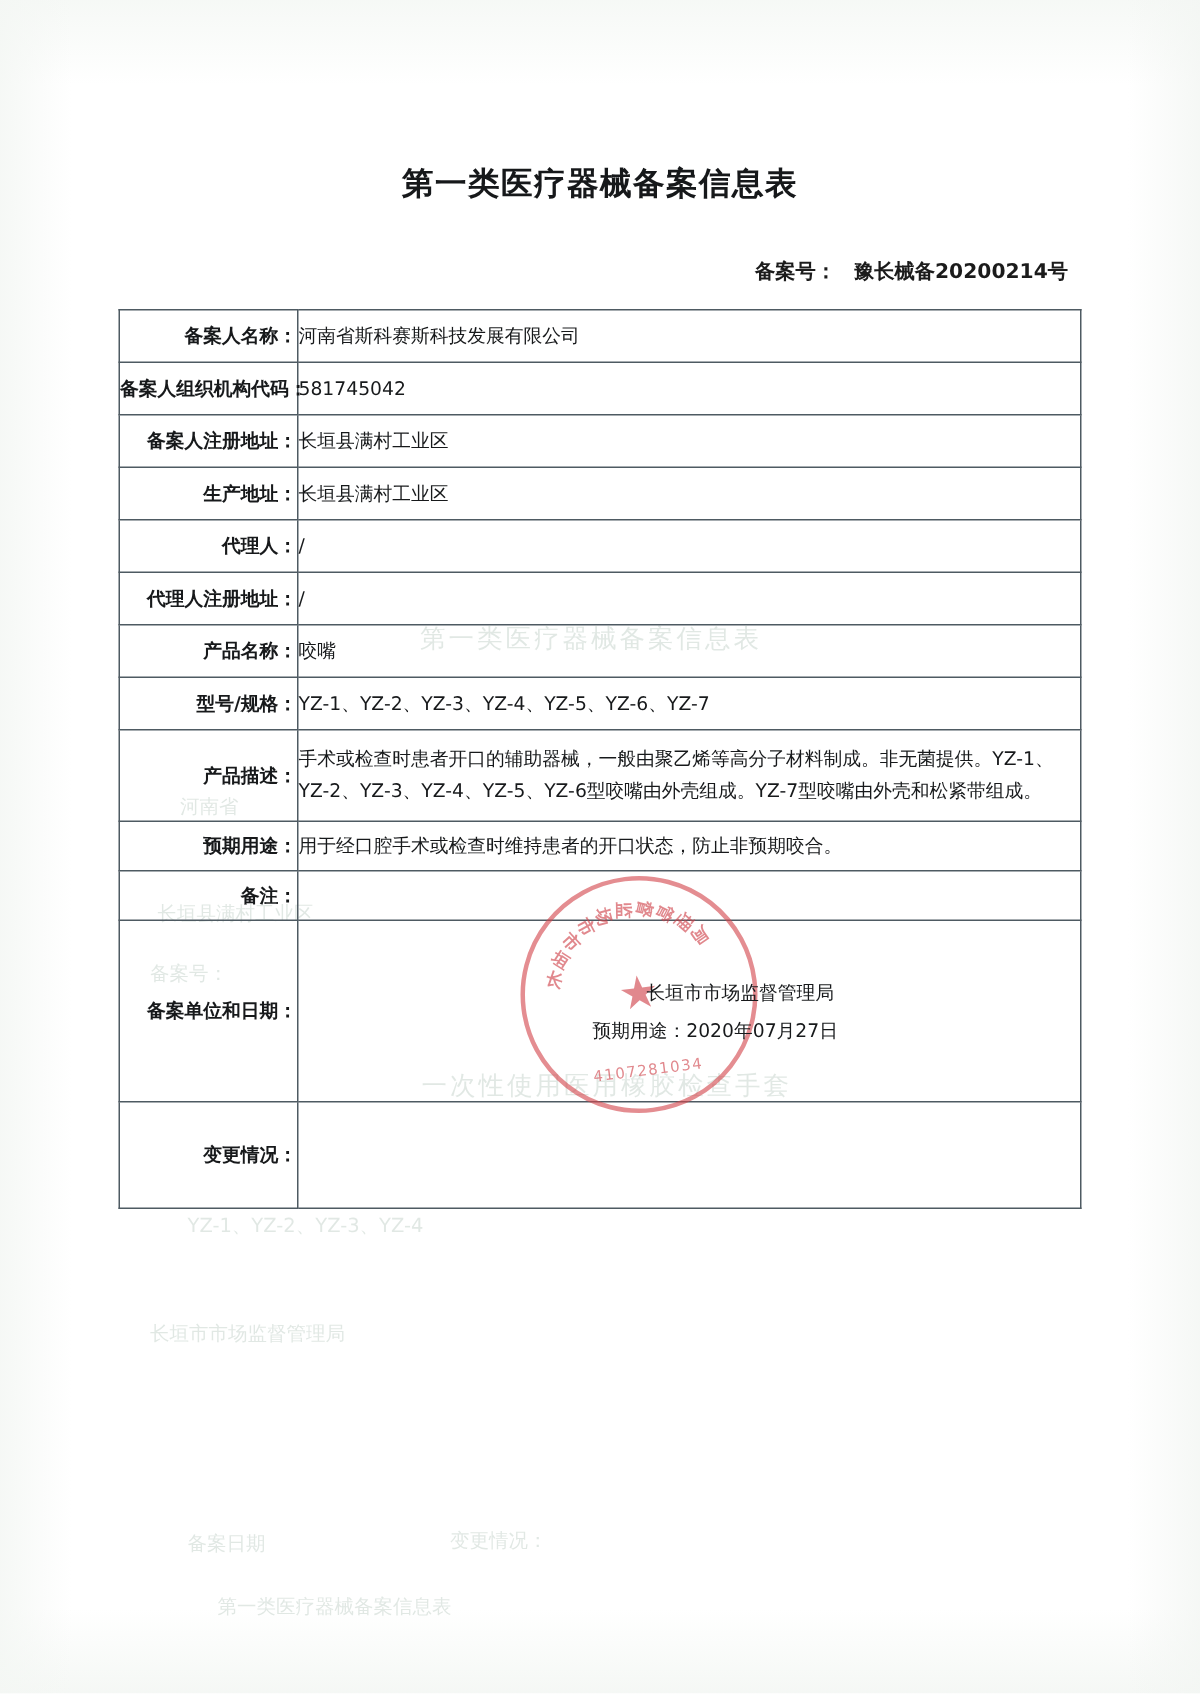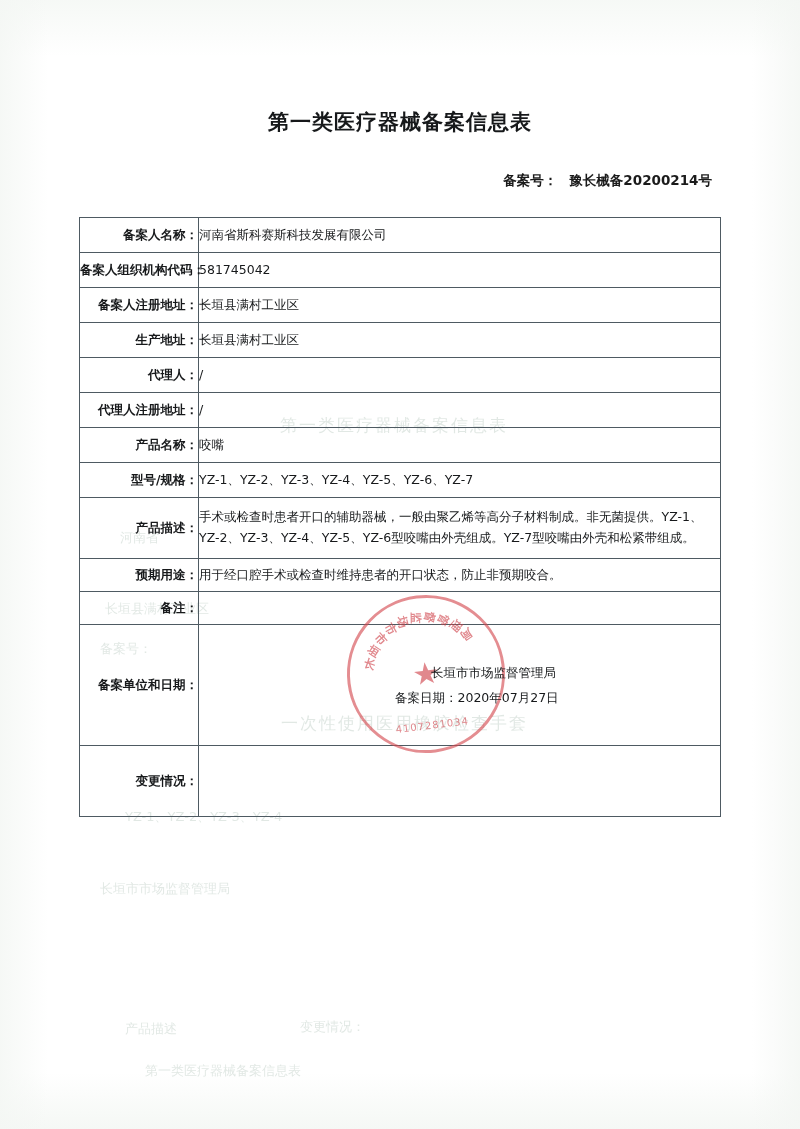--- a/index.html
+++ b/index.html
@@ -47,21 +47,21 @@
     right: 88px;
     font-size: 13.5px;
     font-weight: bold;
     white-space: nowrap;
   }
   .record-no .label {
     margin-right: 12px;
   }
   table.form {
     position: absolute;
-    top: 217px;
+    top: 206px;
     left: 79px;
     width: 642px;
     border-collapse: collapse;
     table-layout: fixed;
   }
   table.form td {
     border: 1px solid #4e5a62;
     padding: 0;
     vertical-align: middle;
   }
@@ -178,21 +178,21 @@
 
 <div class="doc">
 
   <div class="ghost big" style="left:280px; top:414px;">第一类医疗器械备案信息表</div>
   <div class="ghost" style="left:120px; top:529px;">河南省</div>
   <div class="ghost" style="left:105px; top:600px;">长垣县满村工业区</div>
   <div class="ghost" style="left:100px; top:640px;">备案号：</div>
   <div class="ghost big" style="left:281px; top:712px;">一次性使用医用橡胶检查手套</div>
   <div class="ghost" style="left:125px; top:808px;">YZ-1、YZ-2、YZ-3、YZ-4</div>
   <div class="ghost" style="left:100px; top:880px;">长垣市市场监督管理局</div>
-  <div class="ghost" style="left:125px; top:1020px;">产品描述</div>
+  <div class="ghost" style="left:125px; top:1020px;">备案日期</div>
   <div class="ghost" style="left:300px; top:1018px;">变更情况：</div>
   <div class="ghost" style="left:145px; top:1062px;">第一类医疗器械备案信息表</div>
 
   <div class="title">第一类医疗器械备案信息表</div>
 
   <div class="record-no">
     <span class="label">备案号：</span><span>豫长械备20200214号</span>
   </div>
 
   <table class="form">
@@ -255,21 +255,21 @@
             <span style="transform: rotate(20deg) translate(0,-62px) rotate(90deg);">督</span>
             <span style="transform: rotate(34deg) translate(0,-62px) rotate(90deg);">管</span>
             <span style="transform: rotate(48deg) translate(0,-62px) rotate(90deg);">理</span>
             <span style="transform: rotate(62deg) translate(0,-62px) rotate(90deg);">局</span>
           </div>
           <div class="star">★</div>
           <div class="code">4107281034</div>
         </div>
         <div class="unit-lines">
           <div class="l1">长垣市市场监督管理局</div>
-          <div class="l2">备案日期：2020年07月27日</div>
+          <div class="l2">预期用途：2020年07月27日</div>
         </div>
       </td>
     </tr>
     <tr class="r-change">
       <td class="lbl">变更情况：</td>
       <td class="val"></td>
     </tr>
   </tbody>
     </table>
 

